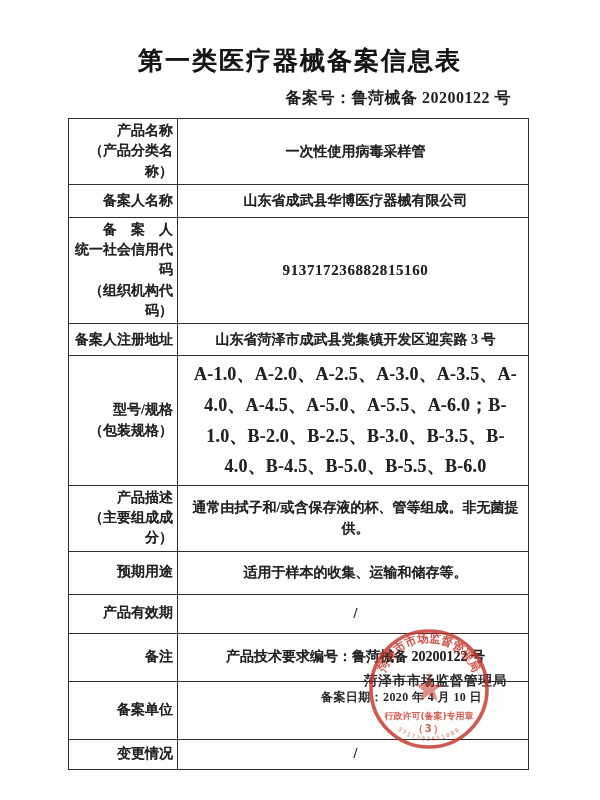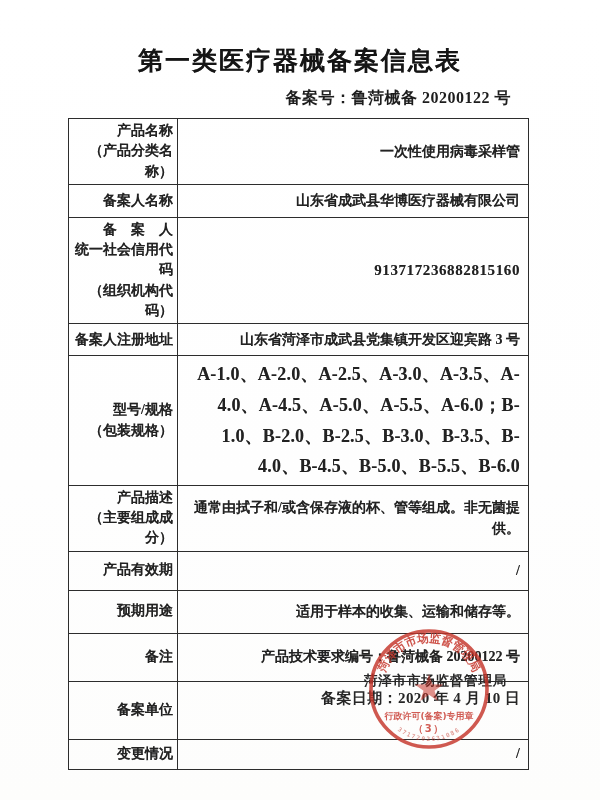--- a/index.html
+++ b/index.html
@@ -50,42 +50,42 @@
     color: #222222;
     vertical-align: middle;
     text-shadow: 0 0 0.4px rgba(20,20,20,0.4);
   }
   td.label {
     text-align: right;
     padding: 2px 4px;
     line-height: 1.45;
   }
   td.value {
-    text-align: right;
+    text-align: center;
     padding: 3px 8px 3px 13px;
     line-height: 1.55;
   }
   td.value.num { letter-spacing: 0.6px; font-size: 15px; }
   td.value.models { font-size: 18px; line-height: 1.7; letter-spacing: 0.2px; }
   .checkboxes { letter-spacing: 1px; }
   
   .stamp-bureau {
     position: absolute;
     left: 364px; top: 672px;
     font-size: 13.5px;
     font-weight: 700;
     letter-spacing: 0.8px;
     color: #262626;
     z-index: 4;
     white-space: nowrap;
   }
   .stamp-date {
     position: absolute;
     left: 321px; top: 689px;
-    font-size: 15px;
+    font-size: 12px;
     font-weight: 700;
     letter-spacing: 0.4px;
     color: #262626;
     z-index: 4;
     white-space: nowrap;
   }
   
   .seal {
     position: absolute;
     left: 367px; top: 627px;
@@ -142,27 +142,27 @@
         </td>
         <td class="value models" colspan="3">A-1.0、A-2.0、A-2.5、A-3.0、A-3.5、A-4.0、A-4.5、A-5.0、A-5.5、A-6.0；B-1.0、B-2.0、B-2.5、B-3.0、B-3.5、B-4.0、B-4.5、B-5.0、B-5.5、B-6.0</td>
       </tr>
       <tr style="height:56px">
         <td class="label">
           <span>产品描述</span><br>
           <span>（主要组成成分）</span>
         </td>
         <td class="value" colspan="3">通常由拭子和/或含保存液的杯、管等组成。非无菌提供。</td>
       </tr>
+      <tr style="height:43px">
+        <td class="label">预期用途</td>
+        <td class="value" colspan="3">适用于样本的收集、运输和储存等。</td>
+      </tr>
       <tr style="height:39px">
         <td class="label">产品有效期</td>
         <td class="value" colspan="3">/</td>
-      </tr>
-      <tr style="height:43px">
-        <td class="label">预期用途</td>
-        <td class="value" colspan="3">适用于样本的收集、运输和储存等。</td>
       </tr>
       <tr style="height:48px">
         <td class="label">备注</td>
         <td class="value" colspan="3">产品技术要求编号：鲁菏械备 20200122 号</td>
       </tr>
       <tr style="height:58px">
         <td class="label">备案单位</td>
         <td class="value" colspan="3"></td>
       </tr>
       <tr style="height:30px">

